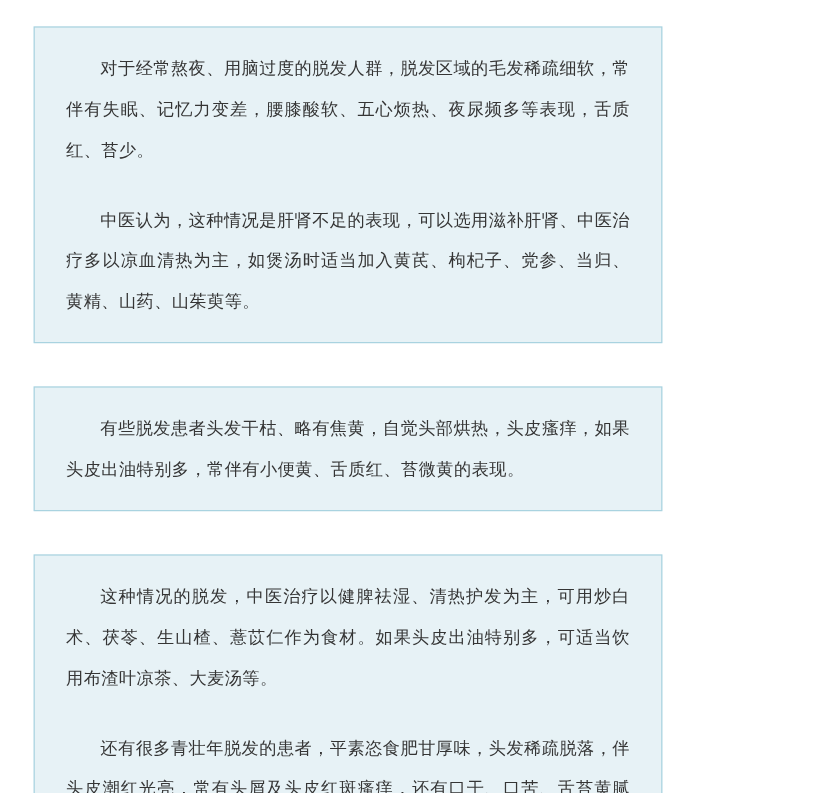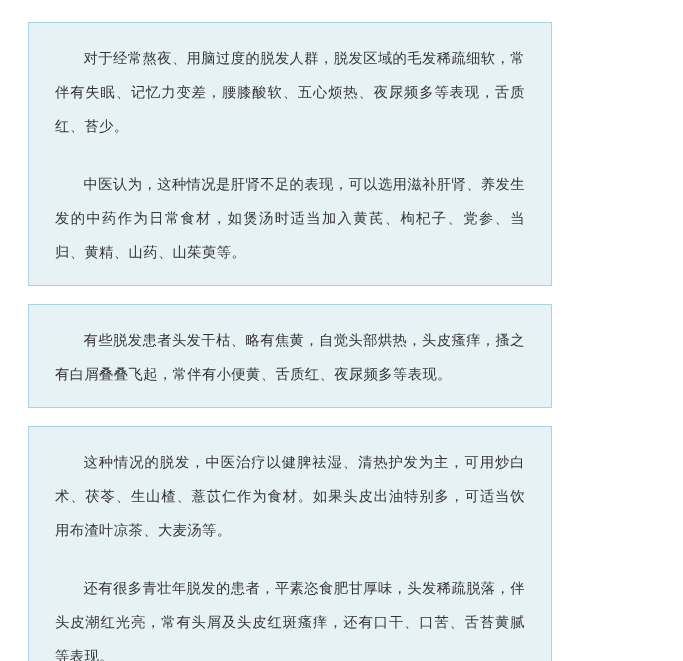--- a/index.html
+++ b/index.html
@@ -13,21 +13,21 @@
     font-family: "Liberation Sans", sans-serif;
     overflow: hidden;
   }
   .page {
     width: 580px;
     height: 661px;
     box-sizing: border-box;
     padding: 22px 28px 0 28px;
     display: flex;
     flex-direction: column;
-    gap: 18px;
+    gap: 36px;
     align-items: center;
   }
   .card {
     box-sizing: border-box;
     background: #e7f2f6;
     border: 1px solid #a9d3e0;
     padding: 18px 26px 16px 26px;
   }
   .card p {
     margin: 0;
@@ -46,25 +46,25 @@
     margin-top: 24px;
   }
 </style>
 </head>
 <body>
 
 <div class="page">
 
   <div class="card">
     <p>对于经常熬夜、用脑过度的脱发人群，脱发区域的毛发稀疏细软，常伴有失眠、记忆力变差，腰膝酸软、五心烦热、夜尿频多等表现，舌质红、苔少。</p>
-    <p>中医认为，这种情况是肝肾不足的表现，可以选用滋补肝肾、养发生发的中药作为日常食材，如煲汤时适当加入黄芪、枸杞子、党参、当归、黄精、山药、山茱萸等。</p>
+    <p>中医认为，这种情况是肝肾不足的表现，可以选用滋补肝肾、中医治疗多以凉血清热为主，如煲汤时适当加入黄芪、枸杞子、党参、当归、黄精、山药、山茱萸等。</p>
   </div>
 
   <div class="card">
-    <p>有些脱发患者头发干枯、略有焦黄，自觉头部烘热，头皮瘙痒，搔之有白屑叠叠飞起，常伴有小便黄、舌质红、夜尿频多等表现。</p>
+    <p>有些脱发患者头发干枯、略有焦黄，自觉头部烘热，头皮瘙痒，如果头皮出油特别多，常伴有小便黄、舌质红、苔微黄的表现。</p>
   </div>
 
   <div class="card">
     <p>这种情况的脱发，中医治疗以健脾祛湿、清热护发为主，可用炒白术、茯苓、生山楂、薏苡仁作为食材。如果头皮出油特别多，可适当饮用布渣叶凉茶、大麦汤等。</p>
     <p>还有很多青壮年脱发的患者，平素恣食肥甘厚味，头发稀疏脱落，伴头皮潮红光亮，常有头屑及头皮红斑瘙痒，还有口干、口苦、舌苔黄腻等表现。</p>
   </div>
 
 </div>
 
 </body></html>

